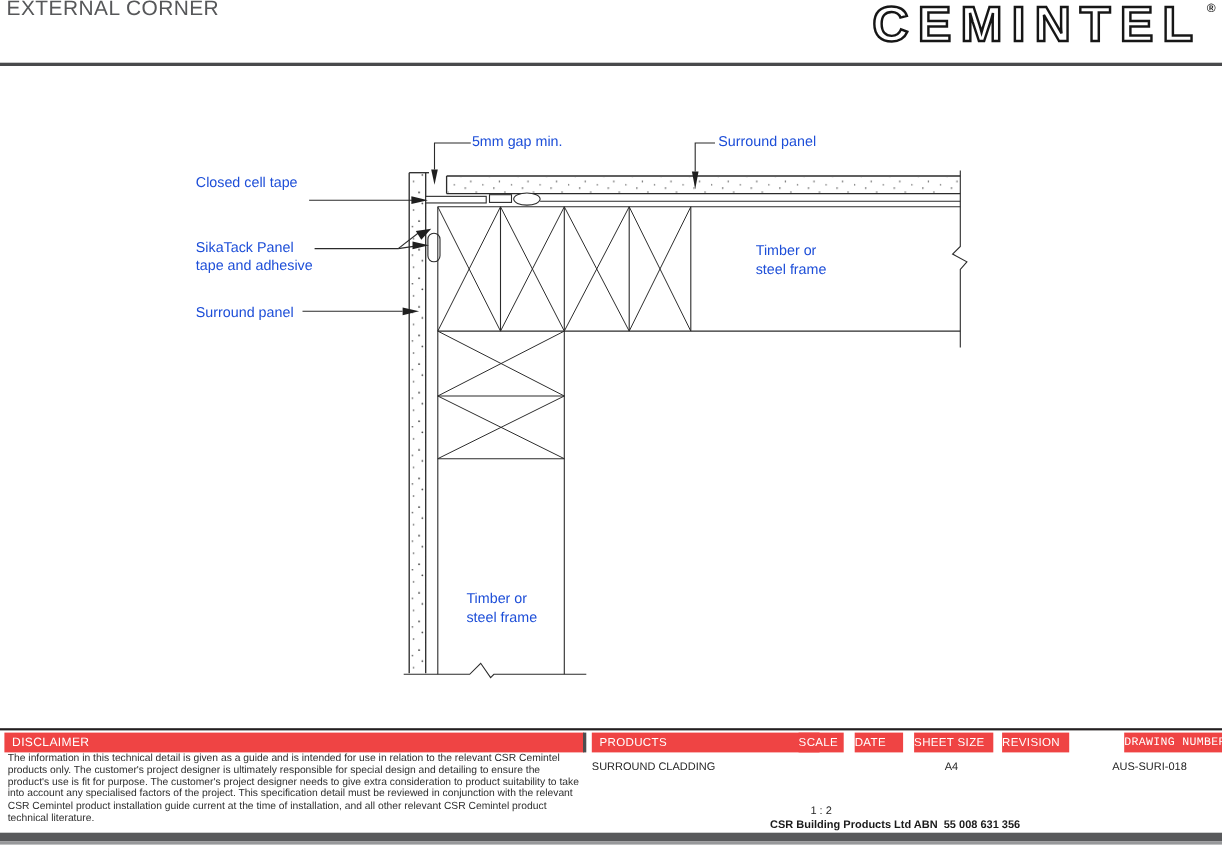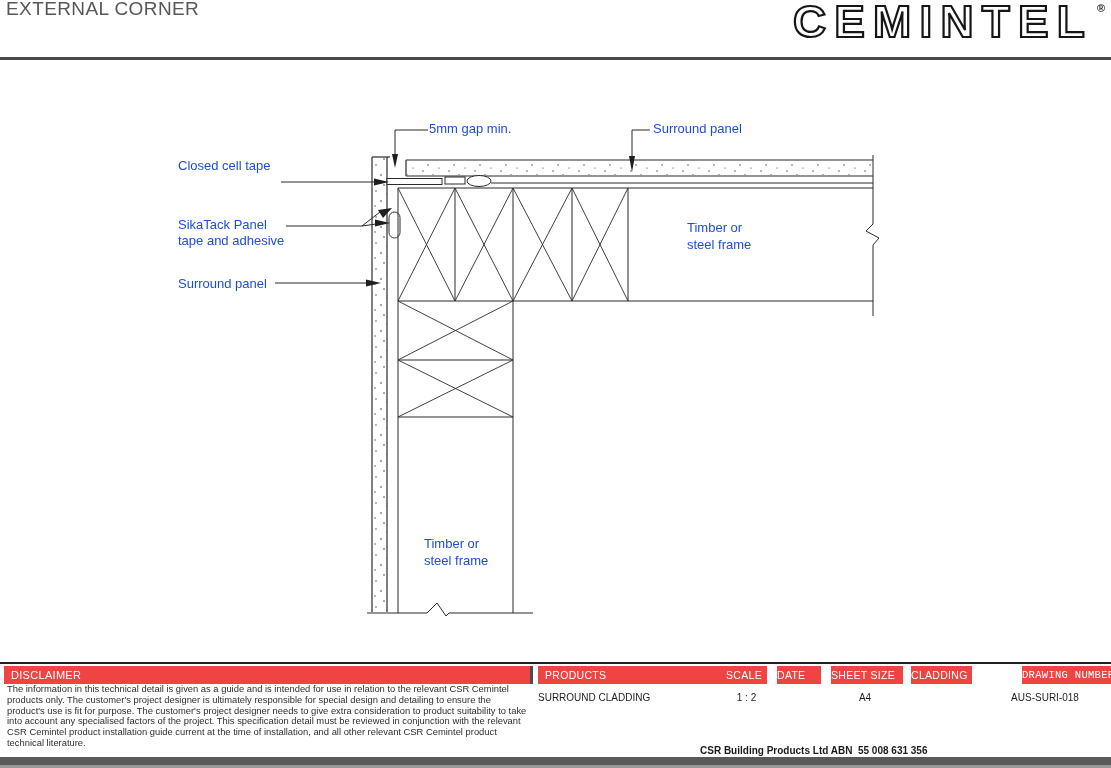--- a/index.html
+++ b/index.html
@@ -164,27 +164,27 @@
 
 <div class="abs tb-topline"></div>
 
 <div class="bar padded" style="left:4px;width:527px;font-size:11px;">DISCLAIMER</div>
 <div class="abs tb-divider"></div>
 
 <div class="bar padded" style="left:538px;width:207px;">PRODUCTS</div>
 <div class="bar centered" style="left:726px;width:41px;">SCALE</div>
 <div class="bar centered" style="left:777px;width:44px;">DATE</div>
 <div class="bar centered" style="left:831px;width:72px;">SHEET SIZE</div>
-<div class="bar centered" style="left:911px;width:61px;">CLADDING</div>
+<div class="bar centered" style="left:911px;width:61px;">REVISION</div>
 <div class="bar centered" style="left:1022px;width:126px;font-family:Liberation Mono, monospace;">DRAWING NUMBER</div>
 
 <div class="abs disclaimer-body">The information in this technical detail is given as a guide and is intended for use in relation to the relevant CSR Cemintel products only. The customer's project designer is ultimately responsible for special design and detailing to ensure the product's use is fit for purpose. The customer's project designer needs to give extra consideration to product suitability to take into account any specialised factors of the project. This specification detail must be reviewed in conjunction with the relevant CSR Cemintel product installation guide current at the time of installation, and all other relevant CSR Cemintel product technical literature.</div>
 
 <div class="tb-val" style="left:538px;width:182px;">SURROUND CLADDING</div>
-<div class="tb-val centered" style="left:726px;width:41px;">1 : 2</div>
+<div class="tb-val centered" style="left:726px;width:41px;margin-top:40px;">1 : 2</div>
 <div class="tb-val centered" style="left:777px;width:44px;"></div>
 <div class="tb-val centered" style="left:831px;width:68px;">A4</div>
 <div class="tb-val centered" style="left:911px;width:61px;"></div>
 <div class="tb-val centered" style="left:982px;width:126px;">AUS-SURI-018</div>
 
 <div class="abs company">CSR Building Products Ltd ABN  55 008 631 356</div>
 
 <div class="abs bottom-bar"></div>
 <div class="abs bottom-strip"></div>
 

